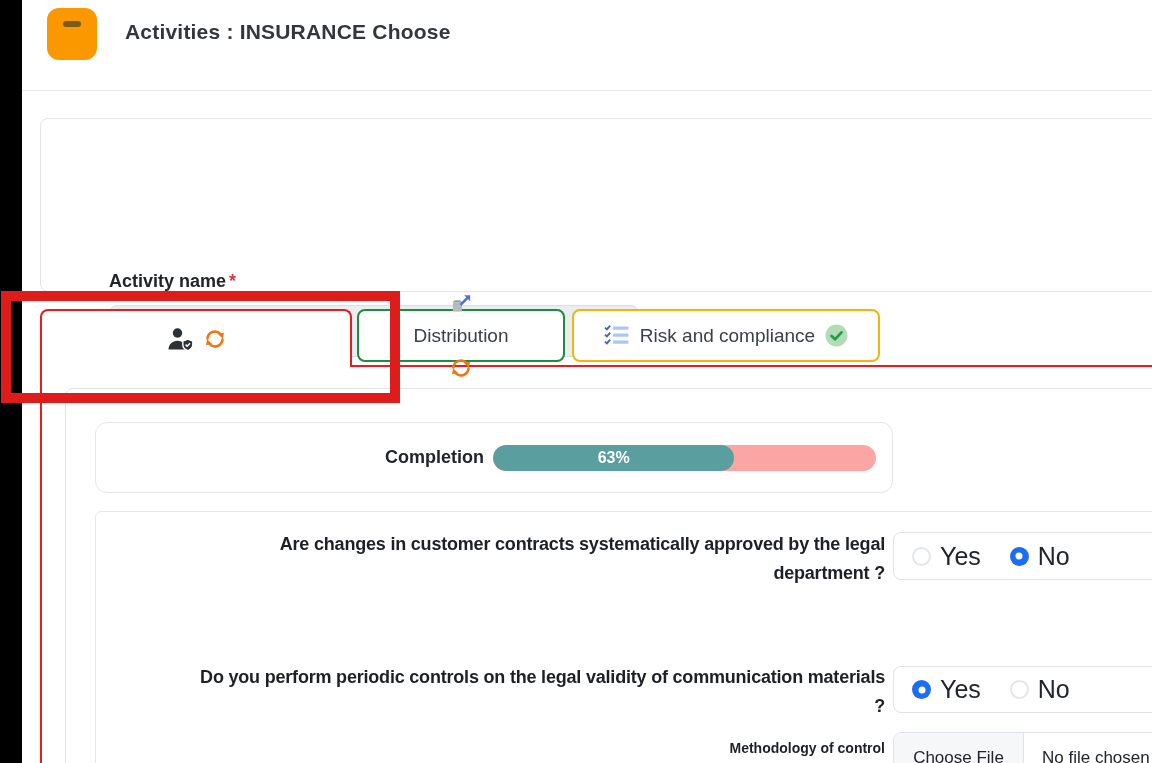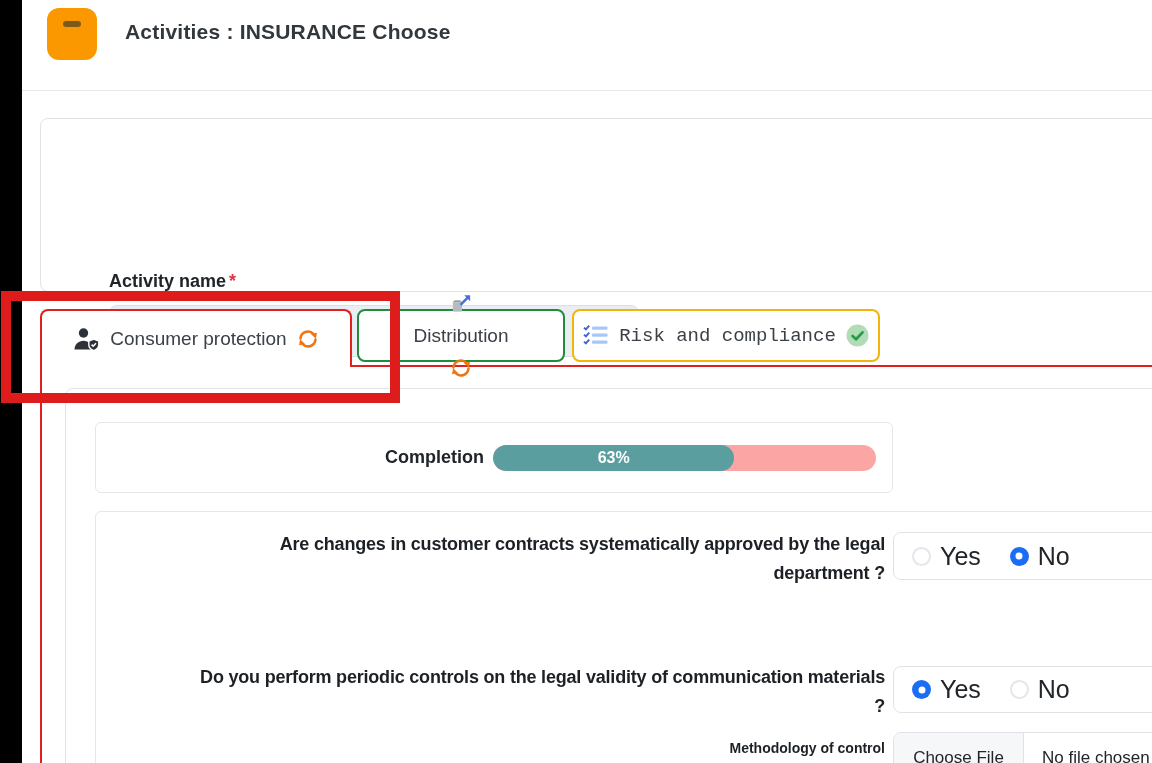--- a/index.html
+++ b/index.html
@@ -20,28 +20,28 @@
   .name-card { position:absolute; left:40px; top:118px; width:1200px; height:174px; border:1px solid #e0e4e8; border-radius:8px; background:#fff; }
   .name-label { position:absolute; left:68px; top:152px; font-size:18px; font-weight:bold; color:#212529; }
   .name-label .req { color:#dc3545; margin-left:3px; }
   .text-input { position:absolute; left:68px; top:186px; width:530px; height:52px; background:#eaeef2; border:1px solid #d9dfe4; border-radius:8px; font-size:18px; color:#49525a; line-height:50px; padding-left:21px; }
 
   
   .tab { position:absolute; top:309px; display:flex; align-items:center; justify-content:center; gap:10px; background:#fff; border:2px solid; border-radius:8px; font-size:19px; color:#3c4147; z-index:2; }
   .tab .icon { display:inline-flex; align-items:center; }
   .tab-1 { left:40px; width:312px; height:58px; border-radius:8px 8px 0 0; border-bottom:none; }
   .tab-2 { left:357px; width:208px; height:53px; }
-  .tab-3 { left:572px; width:308px; height:53px;font-family:Liberation Mono, monospace; }
+  .tab-3 { left:572px; width:308px; height:53px; }
 
   
   .tab-content { position:absolute; left:40px; top:365px; width:1140px; height:430px; border:2px solid #e01f1f; border-radius:0 4px 4px 4px; z-index:1; }
   .inner-panel { position:absolute; left:65px; top:388px; width:1120px; height:408px; border:1px solid #e2e5e8; border-radius:8px; z-index:1; }
 
   
-  .completion-card { position:absolute; left:95px; top:422px; width:798px; height:71px; border:1px solid #e4e7ea; border-radius:6px; display:flex; align-items:center; z-index:1; background:#fff; }
+  .completion-card { position:absolute; left:95px; top:422px; width:798px; height:71px; border:1px solid #e4e7ea; border-radius:12px; display:flex; align-items:center; z-index:1; background:#fff; }
   .completion-label { width:388px; text-align:right; font-size:18px; font-weight:bold; color:#212529; }
   .progress-track { margin-left:9px; width:383px; height:26px; background:#fca5a5; border-radius:13px; overflow:hidden; }
   .progress-fill { height:100%; background:#5b9ea0; border-radius:13px; display:flex; align-items:center; justify-content:center; }
   .progress-fill span { color:#fff; font-size:16px; font-weight:bold; }
 
   
   .questions-card { position:absolute; left:95px; top:511px; width:1100px; height:300px; border:1px solid #e4e7ea; border-radius:6px; background:#fff; z-index:1; }
   .q-text { position:absolute; left:0; width:789px; text-align:right; font-size:18px; font-weight:bold; color:#1d2125; line-height:29px; white-space:pre-line; letter-spacing:-0.2px; }
   .q1-text { top:18px; }
   .q2-text { top:151px; }
@@ -84,21 +84,20 @@
 
   <div class="tab tab-1" style="border-color: rgb(224, 31, 31);">
     <span class="icon">
       <svg width="27" height="24" viewBox="0 0 27 24">
         <circle cx="10.5" cy="6" r="4.7" fill="#2d3238"></circle>
         <path d="M1.5 22.5c0-5.2 4-8.7 9-8.7s9 3.5 9 8.7z" fill="#2d3238"></path>
         <path d="M20.8 12.2l5 2v3.4c0 3-2.1 5-5 6.1-2.9-1.1-5-3.1-5-6.1v-3.4z" fill="#2d3238" stroke="#fff" stroke-width="1.4"></path>
         <polyline points="18.6,17.6 20.2,19.2 23,16.2" fill="none" stroke="#fff" stroke-width="1.5"></polyline>
       </svg>
     </span>
-    <span>Consumer protection</span>
     <span class="icon">
       <svg width="22" height="22" viewBox="0 0 24 24">
         <g fill="none" stroke="#ee7511" stroke-width="2.7" stroke-linecap="round">
           <path d="M20.2 12.5a8.2 8.2 0 0 1-14 5.2"></path>
           <path d="M3.8 11.5a8.2 8.2 0 0 1 14-5.2"></path>
         </g>
         <polygon fill="#ee7511" points="2.2,18.8 3.4,12.4 8.8,17.4"></polygon>
         <polygon fill="#ee7511" points="21.8,5.2 20.6,11.6 15.2,6.6"></polygon>
       </svg>
     </span>

